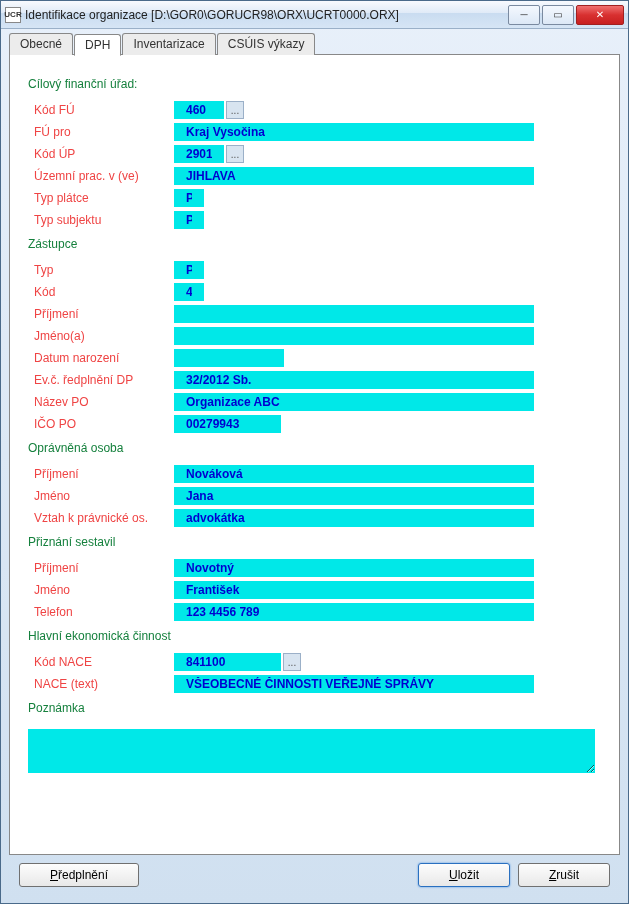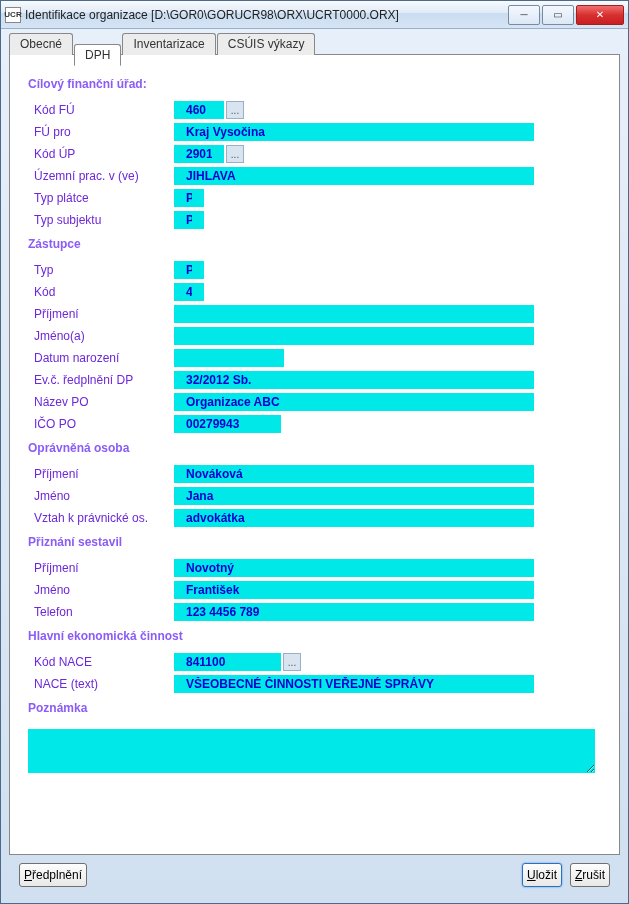--- a/index.html
+++ b/index.html
@@ -87,46 +87,46 @@
       background: #ececec;
       border-top-left-radius: 3px;
       border-top-right-radius: 3px;
       margin-right: 1px;
       cursor: pointer;
       color: #333;
     }
     .tab.active {
       background: #fff;
       position: relative;
-      top: 11px;
+      top: 1px;
       border-bottom: 1px solid #fff;
       font-weight: normal;
     }
     .tabpanel {
       flex: 1;
       background: #fff;
       border: 1px solid #888;
       margin-top: -1px;
       padding: 16px 18px 8px 24px;
       overflow: hidden;
     }
     .section-title {
-      font-weight: bold;
-      color: #8b5cf6;
+      font-weight: normal;
+      color: #15803d;
       margin: 6px 0 8px -6px;
     }
     .row {
       display: flex;
       align-items: center;
       height: 22px;
       margin-bottom: 0px;
     }
     .label {
       width: 140px;
-      color: #6d28d9;
+      color: #ef4444;
       flex-shrink: 0;
     }
     .field {
       background: #00e8e8;
       color: #0000d0;
       border: none;
       height: 18px;
       padding: 1px 12px;
       font-family: inherit;
       font-size: 12px;
@@ -159,21 +159,21 @@
       border: none;
     }
     .footer {
       height: 40px;
       padding: 6px 10px;
       display: flex;
       align-items: center;
     }
     .btn {
       height: 24px;
-      padding: 2px 4px;
+      padding: 2px 30px;
       border: 1px solid #707070;
       background: linear-gradient(to bottom, #fdfdfd 0%, #e8e8e8 100%);
       border-radius: 3px;
       cursor: pointer;
       font-family: inherit;
       font-size: 12px;
     }
     .btn.primary {
       border: 1px solid #2a70c0;
       box-shadow: 0 0 2px #4a90e0;

